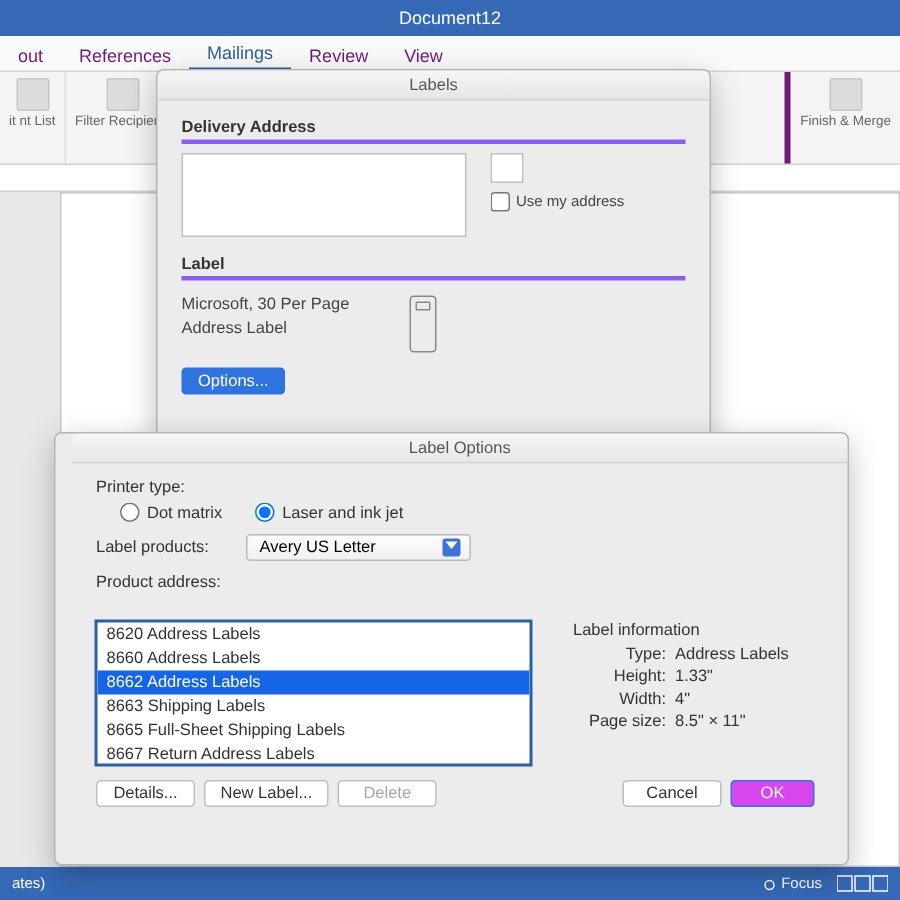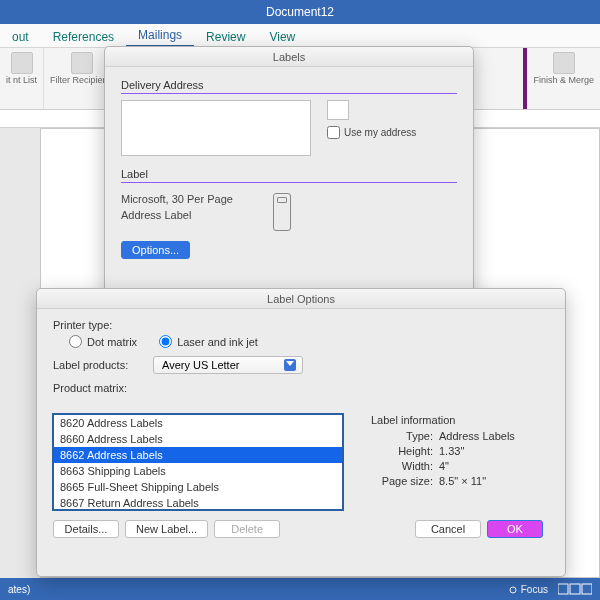--- a/index.html
+++ b/index.html
@@ -1,51 +1,51 @@
 <!DOCTYPE html>
 <html><head>
 <meta charset="utf-8">
 <style>
   * { box-sizing: border-box; margin: 0; padding: 0; font-family: -apple-system, BlinkMacSystemFont, "Segoe UI", sans-serif; }
   body { width: 600px; height: 600px; background: #e8e8e8; overflow: hidden; position: relative; font-size: 11px; }
   .titlebar { height: 24px; background: #3569b6; color: #fff; display: flex; align-items: center; justify-content: center; font-size: 12px; }
   .ribbon-tabs { height: 24px; background: #fafafa; border-bottom: 1px solid #d6d6d6; display: flex; align-items: flex-end; padding-left: 0; }
-  .ribbon-tabs span { padding: 4px 12px 3px 12px; color: #0f766e; font-size: 12px; cursor: default; }
+  .ribbon-tabs span { padding: 4px 12px 3px 12px; color: #701a75; font-size: 12px; cursor: default; }
   .ribbon-tabs span.active { color: #2a5fa3; border-bottom: 2px solid #2a5fa3; }
   .ribbon-body { height: 62px; background: #f4f4f4; border-bottom: 1px solid #d0d0d0; position: relative; display: flex; }
   .ribbon-group { display: flex; flex-direction: column; align-items: center; justify-content: flex-start; padding: 4px 6px 2px 6px; border-right: 1px solid #e0e0e0; height: 100%; }
   .ribbon-group .ico { width: 22px; height: 22px; background: #dcdcdc; border: 1px solid #c6c6c6; border-radius: 2px; margin-bottom: 2px; }
   .ribbon-group .lbl { font-size: 9px; color: #666; text-align: center; line-height: 1.1; }
   .ribbon-sep { flex: 1; }
   .ruler { height: 18px; background: #fff; border-bottom: 1px solid #d0d0d0; position: relative; }
   .canvas { position: absolute; left: 40px; right: 0; top: 128px; bottom: 22px; background: #fff; border: 1px solid #c8c8c8; }
   .status { position: absolute; left: 0; right: 0; bottom: 0; height: 22px; background: #3569b6; color: #fff; display: flex; align-items: center; padding: 0 8px; font-size: 10px; }
   .status .spacer { flex: 1; }
   .status .seg { margin-left: 10px; display: flex; align-items: flex-end; }
   .dlg { position: absolute; background: #ececec; border: 1px solid #b4b4b4; border-radius: 5px; box-shadow: 0 6px 20px rgba(0,0,0,0.25); }
   .dlg-title { height: 20px; background: linear-gradient(#f6f6f6,#e6e6e6); border-bottom: 1px solid #cfcfcf; border-radius: 5px 5px 0 0; display: flex; align-items: center; justify-content: center; font-size: 11px; color: #555; }
   .labels-dlg { left: 104px; top: 46px; width: 370px; height: 260px; z-index: 5; }
   .labels-body { padding: 12px 16px 10px 16px; }
-  .section-head { font-weight: 400; font-size: 11px; margin-bottom: 6px; color: #333; border-bottom: 1px solid #8b5cf6; padding-bottom: 2px; }
+  .section-head { font-weight: 700; font-size: 11px; margin-bottom: 6px; color: #333; border-bottom: 3px solid #8b5cf6; padding-bottom: 2px; }
   .addr-row { display: flex; }
   .addr-box { width: 190px; height: 56px; background: #fff; border: 1px solid #bfbfbf; resize: none; font-size: 11px; }
   .addr-side { margin-left: 16px; display: flex; flex-direction: column; }
   .addr-side .pic { width: 22px; height: 20px; border: 1px solid #bfbfbf; background: #fff; margin-bottom: 6px; }
   .chk { display: flex; align-items: center; font-size: 10px; color: #444; }
   .chk input { margin-right: 4px; }
   .btn { display: inline-block; background: #fff; border: 1px solid #bfbfbf; border-radius: 3px; padding: 2px 10px; font-size: 11px; color: #333; }
   .btn.primary { background: #d946ef; border-color: #2f73e0; color: #fff; }
   .btn.fade { color: #a8a8a8; }
   .label-info-row { display: flex; margin-top: 10px; }
   .label-info-txt { font-size: 11px; color: #444; }
   .label-info-txt div { margin-bottom: 4px; }
   .label-glyph { width: 18px; height: 38px; border: 1px solid #888; border-radius: 3px; margin-left: 40px; position: relative; }
   .label-glyph::before { content:""; position:absolute; left:3px; right:3px; top:3px; height:4px; border:1px solid #888; border-radius:1px; }
   .options-blue { display:inline-block; background:#2f73e0; color:#fff; border:1px solid #2f73e0; border-radius:3px; padding:2px 10px; font-size:11px; margin-top:10px; }
-  .opt-dlg { left: 36px; top: 288px; width: 530px; height: 289px; z-index: 10; }
+  .opt-dlg { left: 36px; top: 288px; width: 530px; height: 289px; z-index: 10; padding-left: 11px; }
   .opt-body { padding: 10px 16px 10px 16px; }
   .row { display: flex; align-items: center; margin-bottom: 8px; }
   .row .lab { width: 100px; color: #333; }
   .radio { display: flex; align-items: center; margin-right: 22px; color: #333; }
   .radio input { margin-right: 5px; }
   .select { display:inline-flex; align-items:center; background: linear-gradient(#fdfdfd,#f0f0f0); border:1px solid #bcbcbc; border-radius:3px; padding:2px 6px 2px 8px; min-width:150px; justify-content: space-between;}
   .select .caret { width:12px; height:12px; background:#3b74d8; border-radius:2px; margin-left:8px; position:relative; }
   .select .caret::after { content:""; position:absolute; left:2px; top:2px; border-left:4px solid transparent; border-right:4px solid transparent; border-top:5px solid #fff; }
   .prodlist { width: 290px; height: 96px; background:#fff; border:1px solid #2a5fa3; overflow:hidden; outline:1px solid #2a5fa3; outline-offset:0; }
   .prodlist div { padding:2px 6px; color:#333; white-space:nowrap; }
@@ -147,21 +147,21 @@
       </label>
     </div>
     <div class="row">
       <span class="lab">Label products:</span>
       <span class="select">
         <span>Avery US Letter</span>
         <span class="caret"></span>
       </span>
     </div>
     <div class="row" style="margin-bottom:3px;">
-      <span class="lab" style="width:auto;">Product matrix:</span>
+      <span class="lab" style="width:auto;">Product address:</span>
     </div>
     <div style="display:flex;margin-top:20px;">
       <div class="prodlist">
         <div>8620 Address Labels</div>
         <div>8660 Address Labels</div>
         <div class="sel">8662 Address Labels</div>
         <div>8663 Shipping Labels</div>
         <div>8665 Full-Sheet Shipping Labels</div>
         <div>8667 Return Address Labels</div>
       </div>

